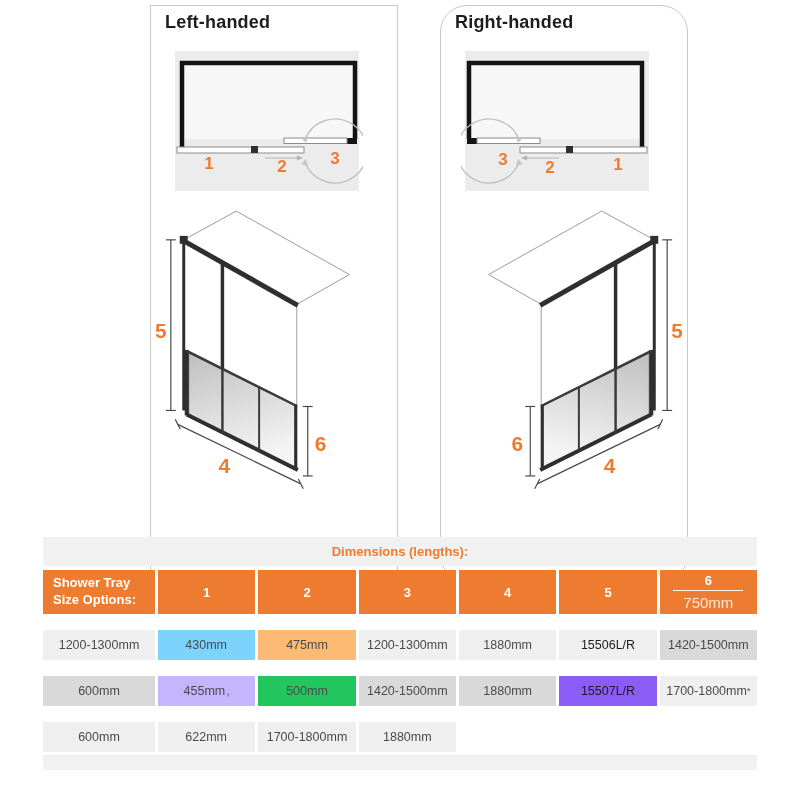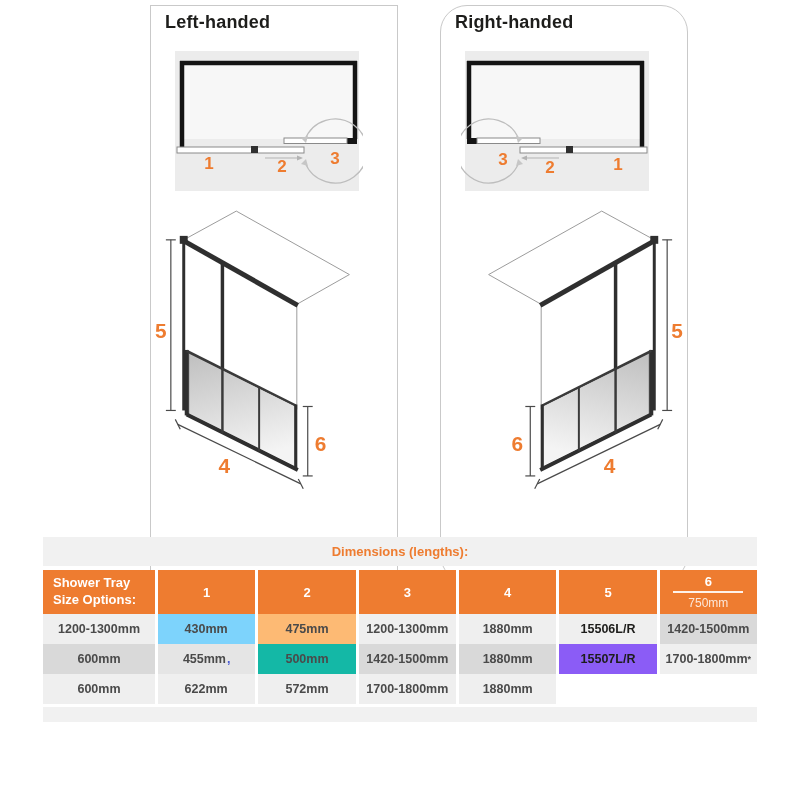--- a/index.html
+++ b/index.html
@@ -33,30 +33,30 @@
   .tgrid{display:grid;grid-template-columns:112px repeat(6,1fr);gap:3px;background:#ffffff;}
   .hcell{
     background:#EE7C30;color:#ffffff;height:44px;
     display:flex;align-items:center;justify-content:center;
     font-size:13px;font-weight:bold;box-sizing:border-box;
   }
   .hcell.first{justify-content:flex-start;padding-left:10px;text-align:left;line-height:1.3;}
   .hcell.col6{flex-direction:column;gap:0;}
   .col6-top{font-weight:bold;font-size:13px;line-height:15px;}
   .col6-rule{width:72%;height:1.5px;background:rgba(255,255,255,0.9);margin:2px 0 3px 0;}
-  .col6-bottom{font-weight:normal;font-size:12px;color:rgba(255,255,255,0.82);}
+  .col6-bottom{font-weight:normal;font-size:15px;color:rgba(255,255,255,0.82);}
   .dcell{
     height:30px;display:flex;align-items:center;justify-content:center;
-    font-size:12.5px;color:#4a4a4a;box-sizing:border-box;font-weight:bold;
-  }
-  .dcell.code{font-weight:bold;color:#1d1d1b;}
+    font-size:12.5px;color:#4a4a4a;box-sizing:border-box;
+  }
+  .dcell.code{font-weight:normal;color:#1d1d1b;}
   .dcell sup{font-size:9px;line-height:0;}
   .mark-blue{color:#4a5bd4;margin-left:1px;}
   .table-footband{height:15px;background:#f1f1f1;margin-top:3px;}
-  .tgrid.rows{row-gap:0;}
+  .tgrid.rows{row-gap:16px;}
 </style>
 </head>
 <body>
 
 <div class="panel panel-left">
   <div class="panel-title">Left-handed</div>
 
   <svg class="plan-svg" viewBox="0 0 184 140">
     <rect x="0" y="0" width="184" height="140" fill="#ececec"></rect>
     <g>
@@ -210,37 +210,36 @@
     <div class="dcell" style="background:#fdba74">475mm</div>
     <div class="dcell" style="background:#efefef">1200-1300mm</div>
     <div class="dcell" style="background:#efefef">1880mm</div>
     <div class="dcell code" style="background:#efefef">15506L/R</div>
 
     <div class="dcell" style="background:#d9d9d9">
         <span>1420-1500mm</span>
         <sup></sup>
       </div>
     <div class="dcell" style="background:#d9d9d9">600mm</div>
-    <div class="dcell" style="background:#e5e5e5">
+    <div class="dcell" style="background:#c4b5fd">
         <span>455mm</span>
         <span class="mark-blue">,</span>
       </div>
-    <div class="dcell" style="background:#14b8a6">500mm</div>
+    <div class="dcell" style="background:#22c55e">500mm</div>
     <div class="dcell" style="background:#d9d9d9">1420-1500mm</div>
     <div class="dcell" style="background:#d9d9d9">1880mm</div>
     <div class="dcell code" style="background:#8b5cf6">15507L/R</div>
 
     <div class="dcell" style="background:#efefef">
         <span>1700-1800mm</span>
         <sup>*</sup>
       </div>
     <div class="dcell" style="background:#efefef">600mm</div>
     <div class="dcell" style="background:#efefef">
         <span>622mm</span>
         <span class="mark-blue"></span>
       </div>
-    <div class="dcell" style="background:#efefef">572mm</div>
     <div class="dcell" style="background:#efefef">1700-1800mm</div>
     <div class="dcell" style="background:#efefef">1880mm</div>
   </div>
 
   <div class="table-footband"></div>
 </div>
 
 </body></html>

